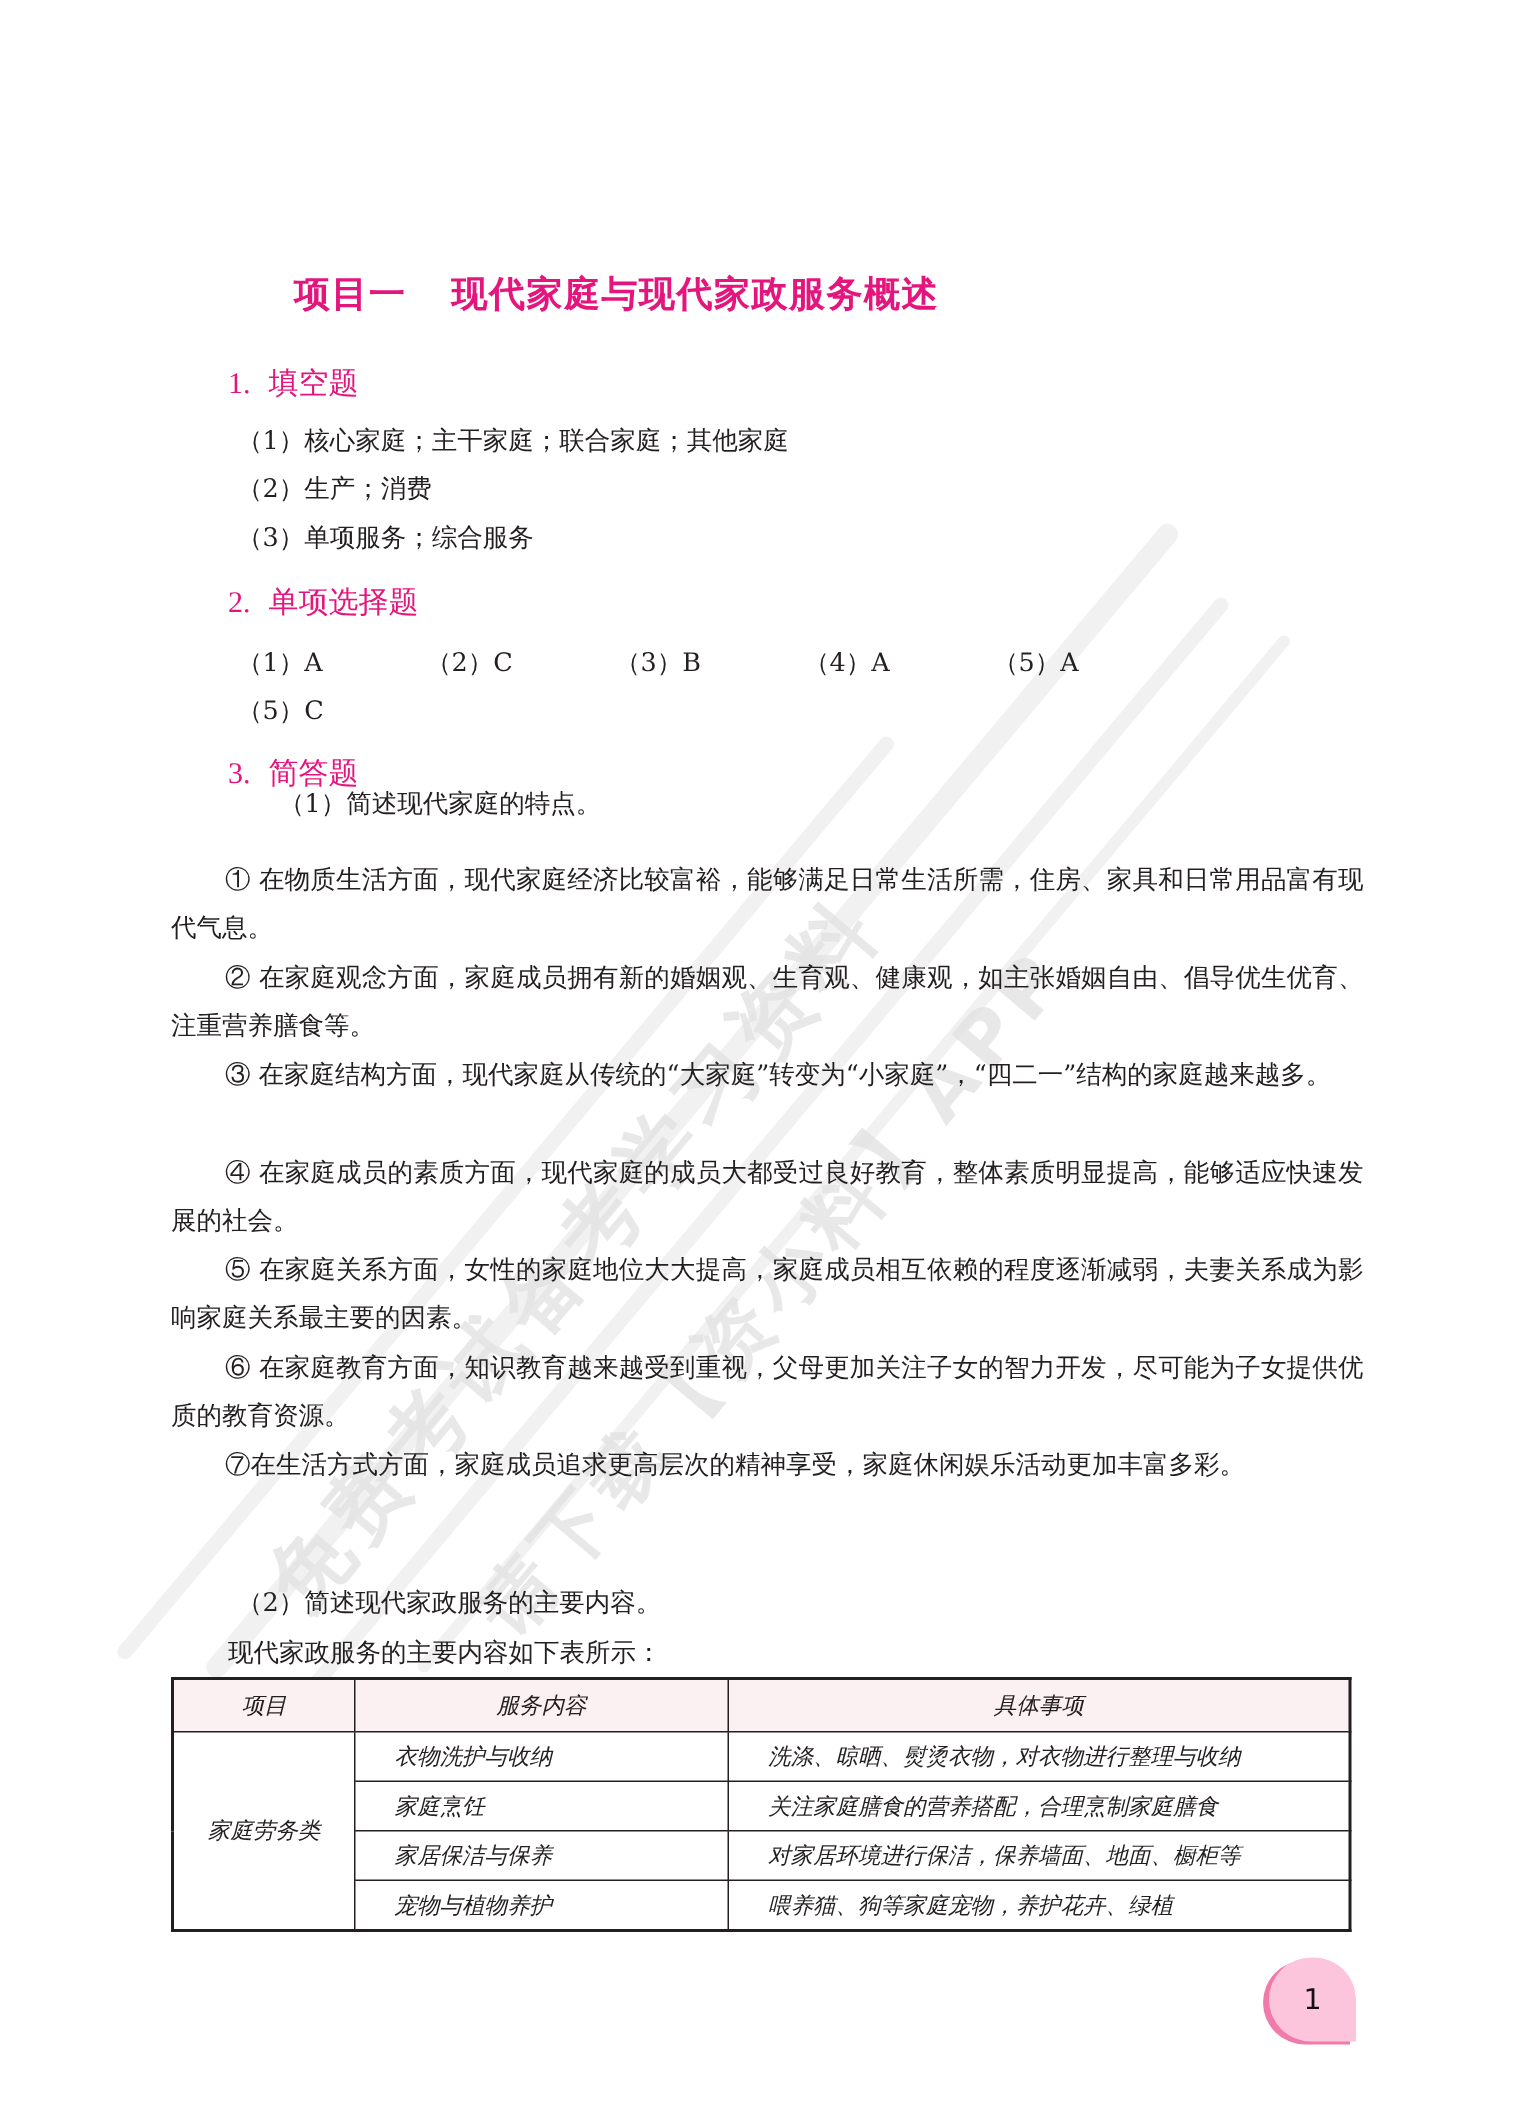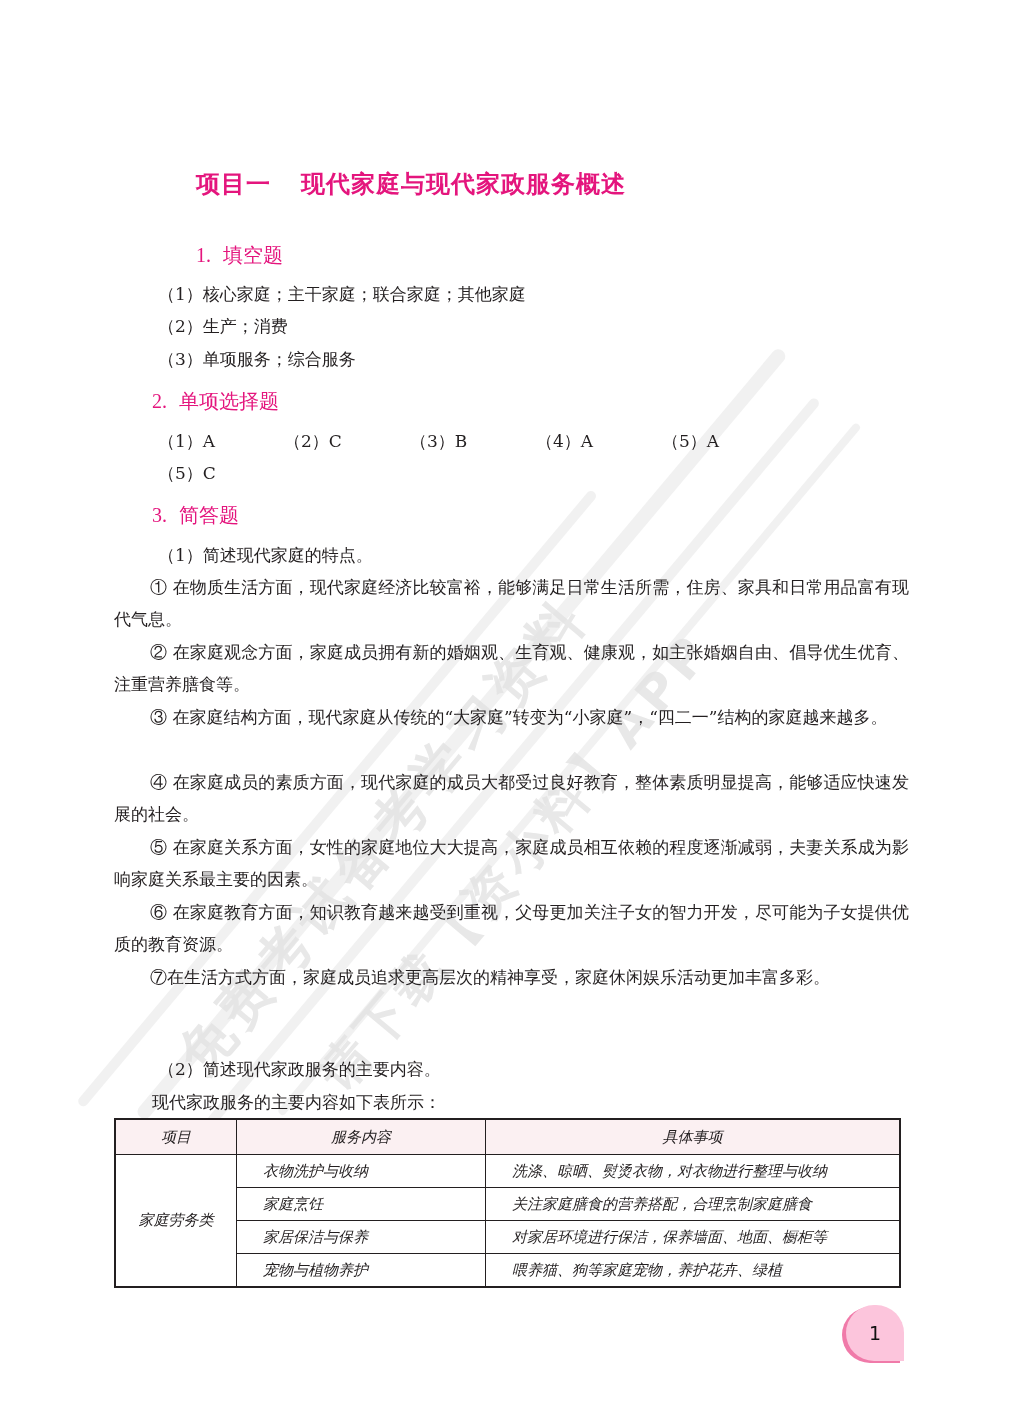--- a/index.html
+++ b/index.html
@@ -53,21 +53,21 @@
       font-size: 50px;
     }
     .page-content {
       position: relative;
       z-index: 1;
     }
     .title {
       position: absolute;
       left: 0;
       width: 822px;
-      top: 168px;
+      top: 180px;
       text-align: center;
       font-size: 24px;
       font-weight: bold;
       color: #e4157d;
       font-family: Liberation Sans, sans-serif;
       letter-spacing: 1px;
     }
     .title .gap { display: inline-block; width: 30px; }
     .section-heading {
       position: absolute;
@@ -171,21 +171,21 @@
   <div class="wm-text">免费考试备考学习资料</div>
   <div class="wm-text second">请下载【资小料】APP</div>
 </div>
 
 <div class="page-content">
 
   <div class="title">
     <span>项目一</span><span class="gap"></span><span>现代家庭与现代家政服务概述</span>
   </div>
 
-  <div class="section-heading" style="top:242px;margin-left:44px;">
+  <div class="section-heading" style="top:242px;">
     <span class="num">1.</span><span>填空题</span>
   </div>
   <div class="line indent-line" style="top:283px;">（1）核心家庭；主干家庭；联合家庭；其他家庭</div>
   <div class="line indent-line" style="top:315px;">（2）生产；消费</div>
   <div class="line indent-line" style="top:348px;">（3）单项服务；综合服务</div>
 
   <div class="section-heading" style="top:388px;">
     <span class="num">2.</span><span>单项选择题</span>
   </div>
   <div class="choice-row" style="top:430px;gap:24px;">
@@ -195,21 +195,21 @@
     <span class="choice">（4）A</span>
     <span class="choice">（5）A</span>
   </div>
   <div class="choice-row" style="top:462px;">
     <span class="choice">（5）C</span>
   </div>
 
   <div class="section-heading" style="top:502px;">
     <span class="num">3.</span><span>简答题</span>
   </div>
-  <div class="line indent-line" style="top:544px;">（1）简述现代家庭的特点。</div>
+  <div class="line indent-line" style="top:525px;margin-left:28px;">（1）简述现代家庭的特点。</div>
 
   <div class="para-first" style="top:571px;">① 在物质生活方面，现代家庭经济比较富裕，能够满足日常生活所需，住房、家具和日常用品富有现代气息。</div>
   <div class="para-first" style="top:636px;">② 在家庭观念方面，家庭成员拥有新的婚姻观、生育观、健康观，如主张婚姻自由、倡导优生优育、注重营养膳食等。</div>
   <div class="para-first" style="top:701px;">③ 在家庭结构方面，现代家庭从传统的“大家庭”转变为“小家庭”，“四二一”结构的家庭越来越多。</div>
   <div class="para-first" style="top:766px;">④ 在家庭成员的素质方面，现代家庭的成员大都受过良好教育，整体素质明显提高，能够适应快速发展的社会。</div>
   <div class="para-first" style="top:831px;">⑤ 在家庭关系方面，女性的家庭地位大大提高，家庭成员相互依赖的程度逐渐减弱，夫妻关系成为影响家庭关系最主要的因素。</div>
   <div class="para-first" style="top:896px;">⑥ 在家庭教育方面，知识教育越来越受到重视，父母更加关注子女的智力开发，尽可能为子女提供优质的教育资源。</div>
   <div class="para-first" style="top:961px;">⑦在生活方式方面，家庭成员追求更高层次的精神享受，家庭休闲娱乐活动更加丰富多彩。</div>
 
   <div class="line indent-line" style="top:1058px;">（2）简述现代家政服务的主要内容。</div>

